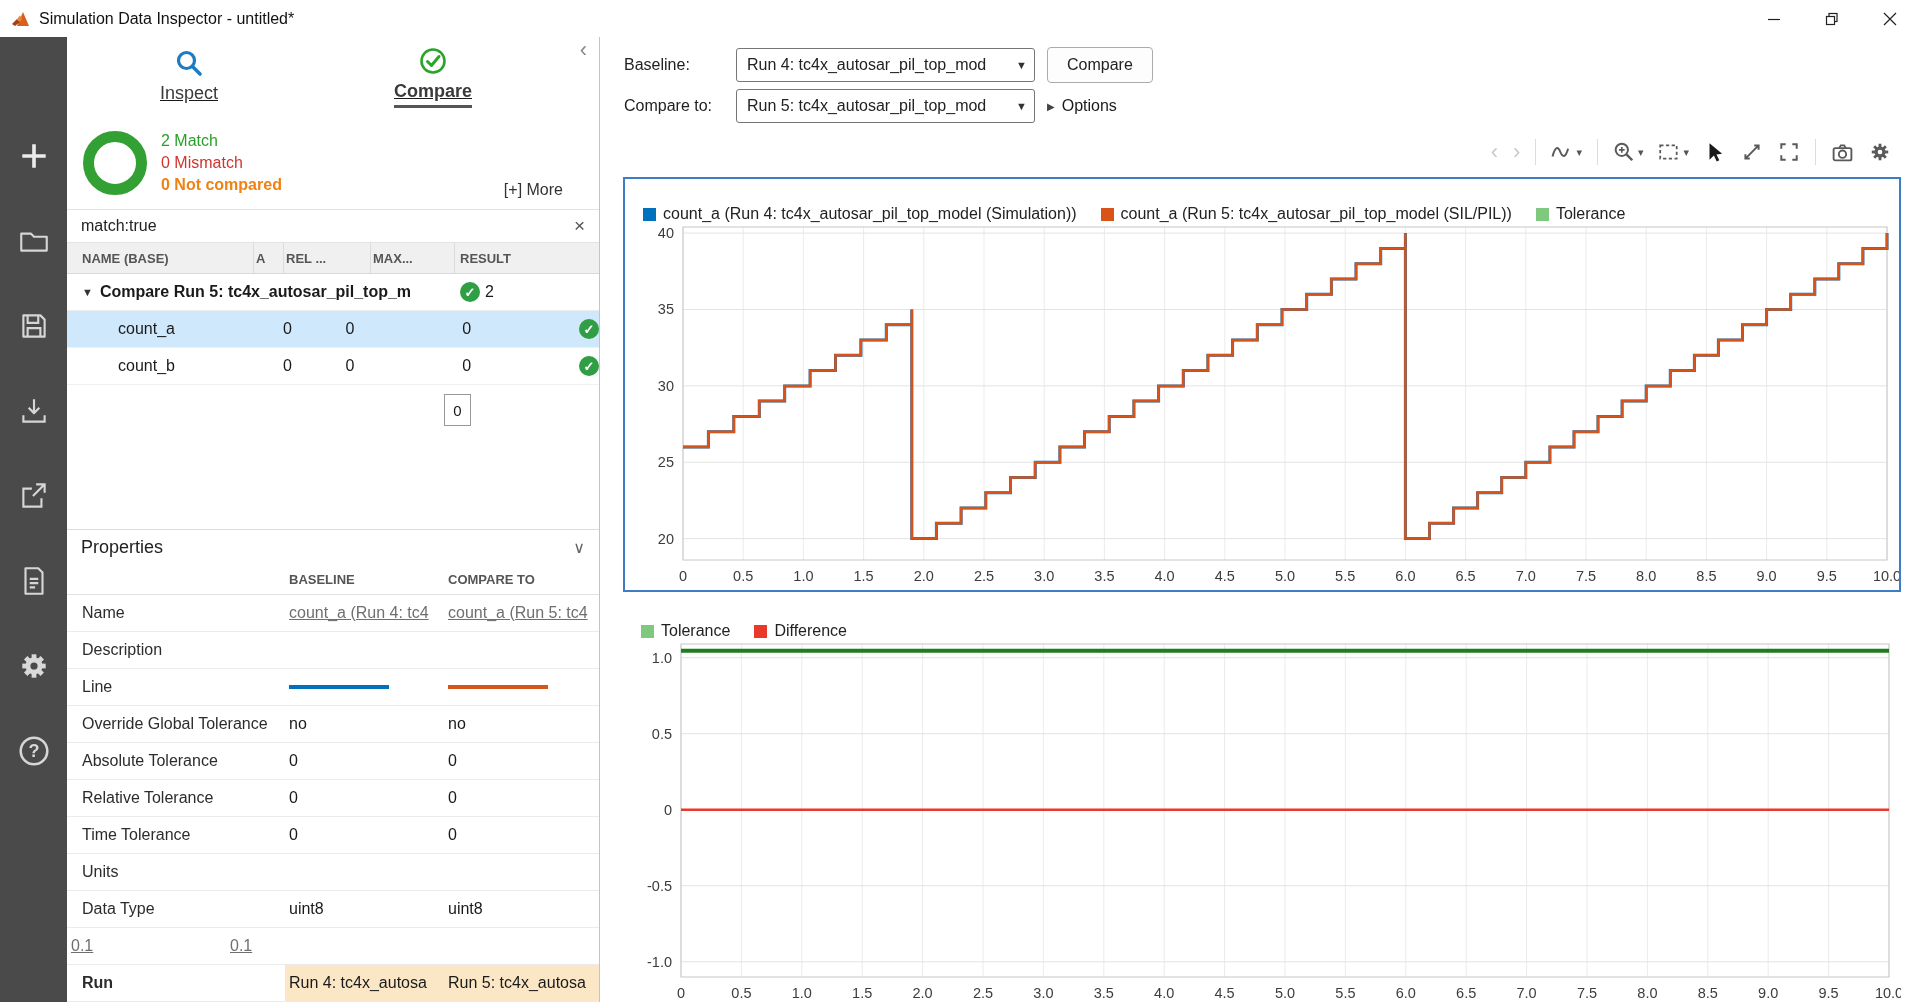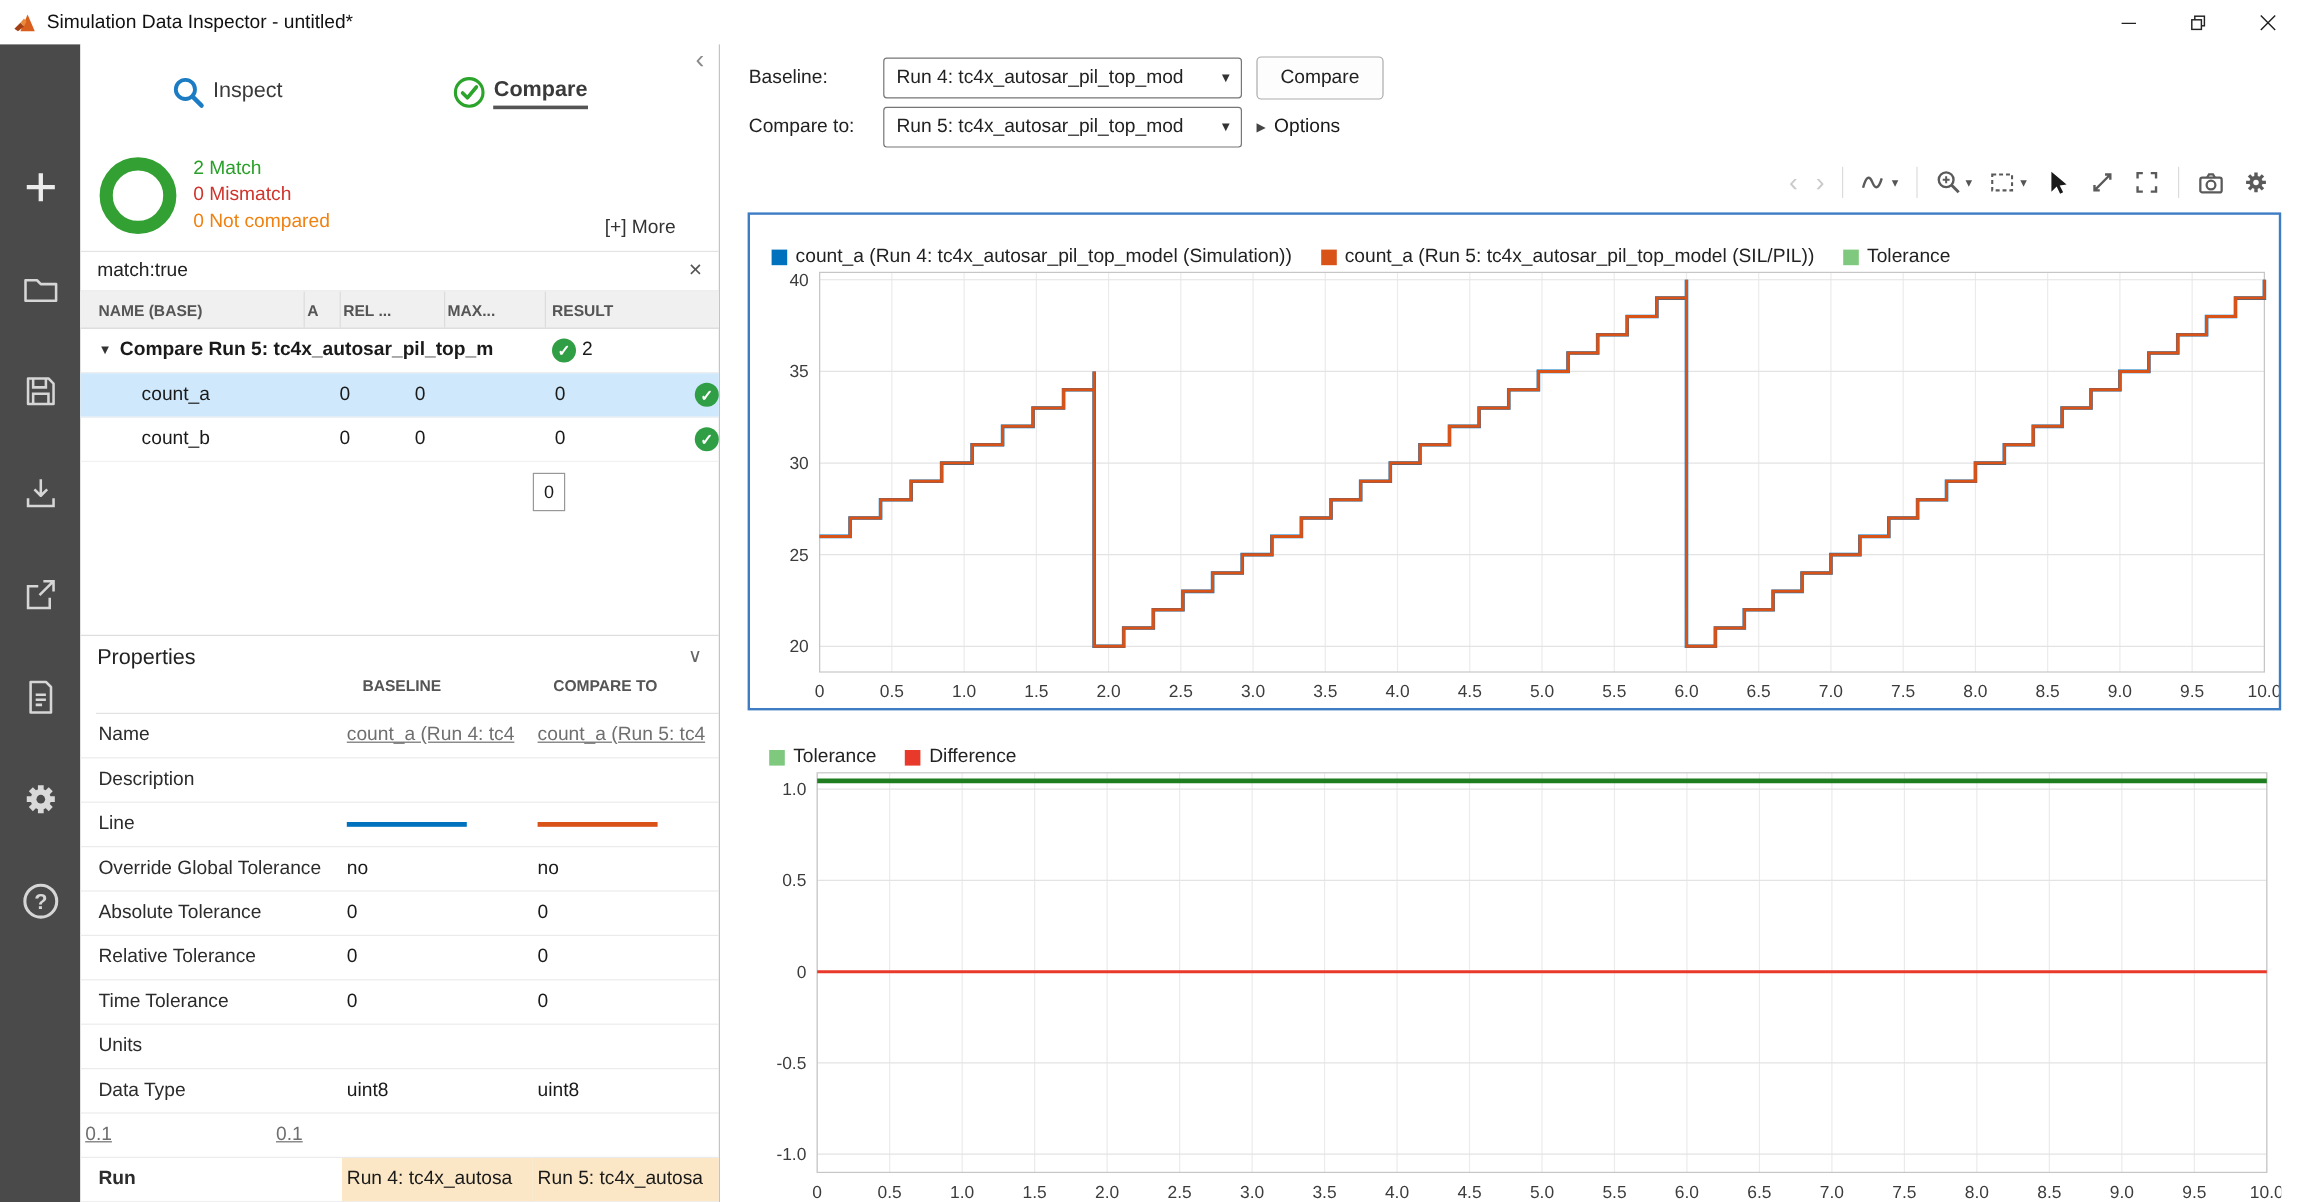--- a/index.html
+++ b/index.html
@@ -15,31 +15,31 @@
   .app-body { display:flex; height:965px; }
 
   
   .icon-rail { width:67px; background:#4a4a4a; padding-top:76px; display:flex; flex-direction:column; align-items:center; flex:none; }
   .rail-btn { height:85px; width:100%; display:flex; align-items:center; justify-content:center; cursor:pointer; }
 
   
   .left-panel { width:533px; flex:none; background:#fff; border-right:1px solid #c4c4c4; display:flex; flex-direction:column; position:relative; }
 
   .tabs { height:80px; display:flex; position:relative; flex:none; }
-  .tab { width:244px; display:flex; align-items:center; justify-content:center; gap:5px; cursor:pointer; }
+  .tab { width:244px; display:flex; flex-direction:column; align-items:center; justify-content:center; gap:5px; cursor:pointer;text-decoration:underline; }
   .tab-label { font-size:18px; color:#3a3a3a; padding-bottom:3px; }
   .tab.active .tab-label { font-weight:bold; border-bottom:3px solid #555; }
   .collapse-btn { position:absolute; right:12px; top:0px; color:#8a8a8a; font-size:22px; cursor:pointer; }
 
   .summary { height:92px; flex:none; display:flex; align-items:center; padding-left:16px; position:relative; }
   .ring { width:64px; height:64px; border:11px solid #32a032; border-radius:50%; flex:none; }
   .summary-lines { margin-left:14px; line-height:22px; font-size:16px; }
   .t-match { color:#2aa02a; }
   .t-mismatch { color:#d0342c; }
-  .t-notcompared { color:#ef8212; }
+  .t-notcompared { color:#ef8212;font-weight:bold; }
   .more-link { position:absolute; right:36px; bottom:10px; color:#333; cursor:pointer; }
 
   .filter-row { height:34px; flex:none; border-top:1px solid #e3e3e3; border-bottom:1px solid #e3e3e3; display:flex; align-items:center; padding:0 14px; }
   .filter-text { color:#222; }
   .filter-clear { margin-left:auto; color:#555; font-size:19px; cursor:pointer; }
 
   .results-header { height:31px; flex:none; background:#f0f0f0; border-bottom:1px solid #d9d9d9; display:flex; align-items:center; font-size:13px; font-weight:bold; color:#555; }
   .results-header .rcol { border-right:1px solid #dcdcdc; height:100%; display:flex; align-items:center; }
   .results-header .rcol-4 { border-right:none; }
   .rcol-0 { width:187px; padding-left:15px; }
@@ -59,21 +59,21 @@
   .rrow .rname { padding-left:51px; }
   .badge { width:20px; height:20px; border-radius:50%; background:#2f9e44; color:#fff; font-size:13px; font-weight:bold; display:inline-flex; align-items:center; justify-content:center; flex:none; }
 
   .float-box { position:absolute; left:377px; top:357px; width:27px; height:32px; border:1px solid #989898; background:#fff; display:flex; align-items:center; justify-content:center; font-size:15px; z-index:5; }
 
   .flex-spacer { flex:1; }
 
   .props { flex:none; border-top:1px solid #ddd; }
   .props-title { height:34px; display:flex; align-items:center; padding:0 14px; font-size:18px; color:#222; }
   .props-title .sec-caret { margin-left:auto; color:#666; font-size:16px; cursor:pointer; }
-  .props-colheader { height:31px; display:flex; align-items:flex-start; font-size:13px; font-weight:bold; color:#555; border-bottom:1px solid #e2e2e2;margin-left:13px; }
+  .props-colheader { height:31px; display:flex; align-items:center; font-size:13px; font-weight:bold; color:#555; border-bottom:1px solid #e2e2e2; }
   .pcol-0 { width:218px; padding-left:15px; }
   .pcol-1 { width:159px; padding-left:4px; }
   .pcol-2 { flex:1; padding-left:4px; }
   .prow { height:37px; display:flex; align-items:stretch; border-bottom:1px solid #ebebeb; font-size:16px; }
   .prow .pcol-0, .prow .pcol-1, .prow .pcol-2 { display:flex; align-items:center; overflow:hidden; white-space:nowrap; }
   .plabel { color:#2c2c2c; }
   .plabel.bold { font-weight:bold; }
   .pval.muted { color:#6f6f6f;text-decoration:underline; }
   .prow.hl .pcol-1, .prow.hl .pcol-2 { background:#fbe7c6; }
   .lineswatch { width:100px; height:4px; }

